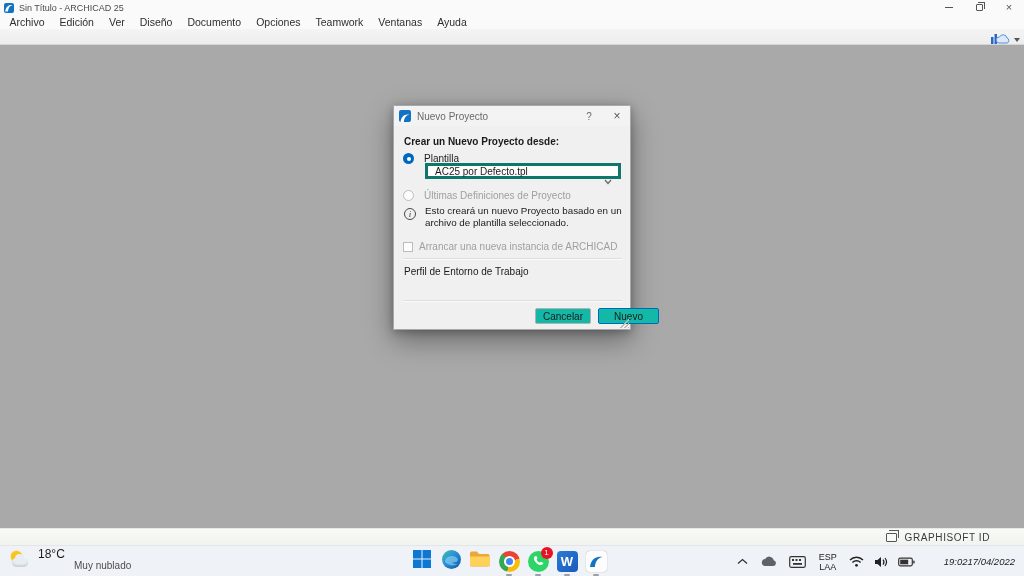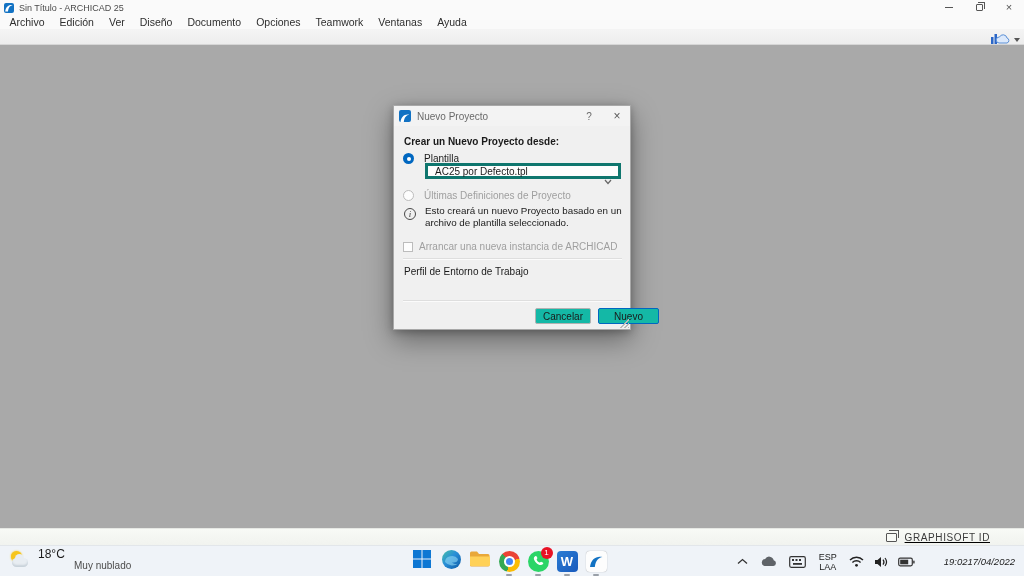--- a/index.html
+++ b/index.html
@@ -22,21 +22,21 @@
   .menubar { position:absolute; left:0; top:15px; width:1024px; height:14px; background:#fafafa; display:flex; align-items:center; padding-left:2px; }
   .menu-item { font-size:10.5px; color:#2e2e2e; padding:0 7.5px; line-height:14px; }
 
   .toolbar { position:absolute; left:0; top:29px; width:1024px; height:16px; background:linear-gradient(#f4f4f4,#ededed); border-bottom:1px solid #d6d6d6; }
   .tb-right { position:absolute; right:4px; top:2px; display:flex; align-items:center; gap:2px; }
   .tb-caret { width:0; height:0; border-left:3px solid transparent; border-right:3px solid transparent; border-top:4px solid #555; }
 
   .canvas { position:absolute; left:0; top:46px; width:1024px; height:482px; background:#a9a9a9; }
 
   .statusbar { position:absolute; left:0; top:528px; width:1024px; height:17px; background:linear-gradient(#f8faf6,#f1f3ef); border-top:1px solid #e6e8e4; display:flex; align-items:center; justify-content:flex-end; }
-  .gsid { display:flex; align-items:center; gap:8px; margin-right:34px;text-decoration:underline; }
+  .gsid { display:flex; align-items:center; gap:8px; margin-right:34px; }
   .gsid-ico { width:11px; height:9px; border:1px solid #555; border-radius:1px; position:relative; background:#f8faf6; }
   .gsid-ico::before { content:""; position:absolute; left:2px; top:-4px; width:9px; height:7px; border-top:1px solid #555; border-right:1px solid #555; }
   .gsid-label { font-size:10px; letter-spacing:0.6px; color:#3a3a3a; }
 
   
   .dialog { position:absolute; left:393px; top:105px; width:238px; height:225px; background:#f0f0f0; border:1px solid #a8a8a8; box-shadow:0 10px 26px rgba(0,0,0,0.38), 0 2px 8px rgba(0,0,0,0.25); }
   .dlg-titlebar { position:absolute; left:0; top:0; width:100%; height:20px; background:#f3f3f3; display:flex; align-items:center; }
   .dlg-ico { width:12px; height:12px; border-radius:2px; background:#1272c3; margin-left:5px; position:relative; overflow:hidden; flex:0 0 auto; }
   .dlg-title { font-size:10px; color:#6a6a6a; margin-left:6px; }
   .dlg-tb-btns { position:absolute; right:0; top:0; height:20px; display:flex; align-items:center; }

